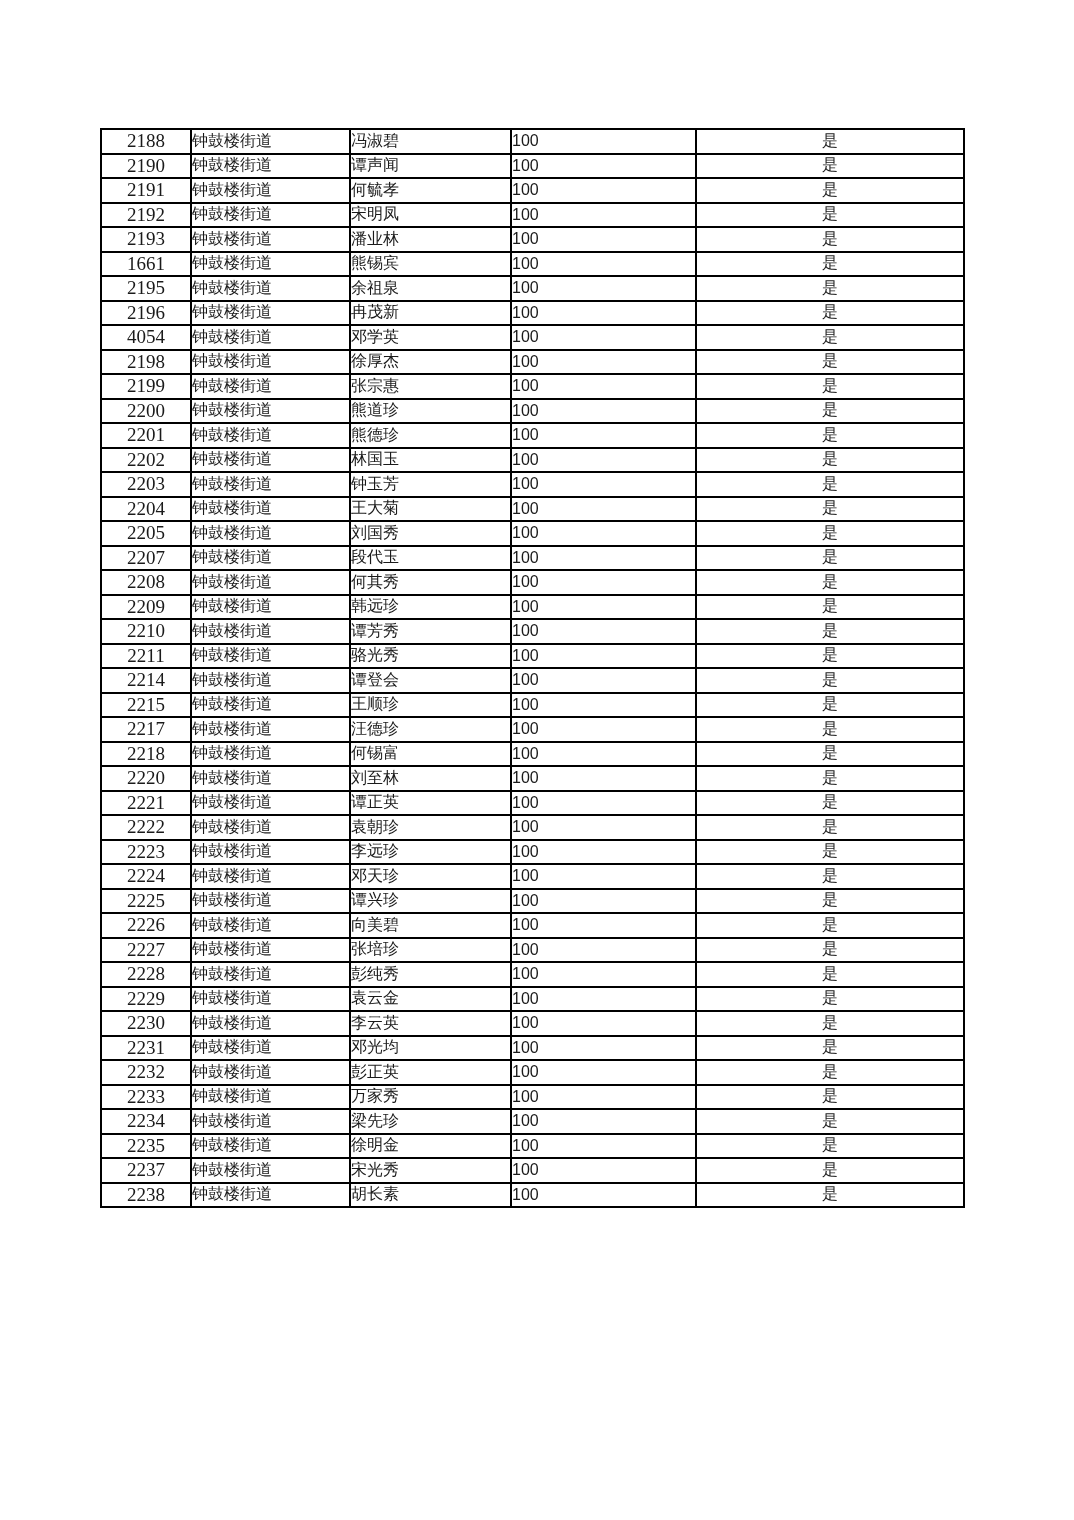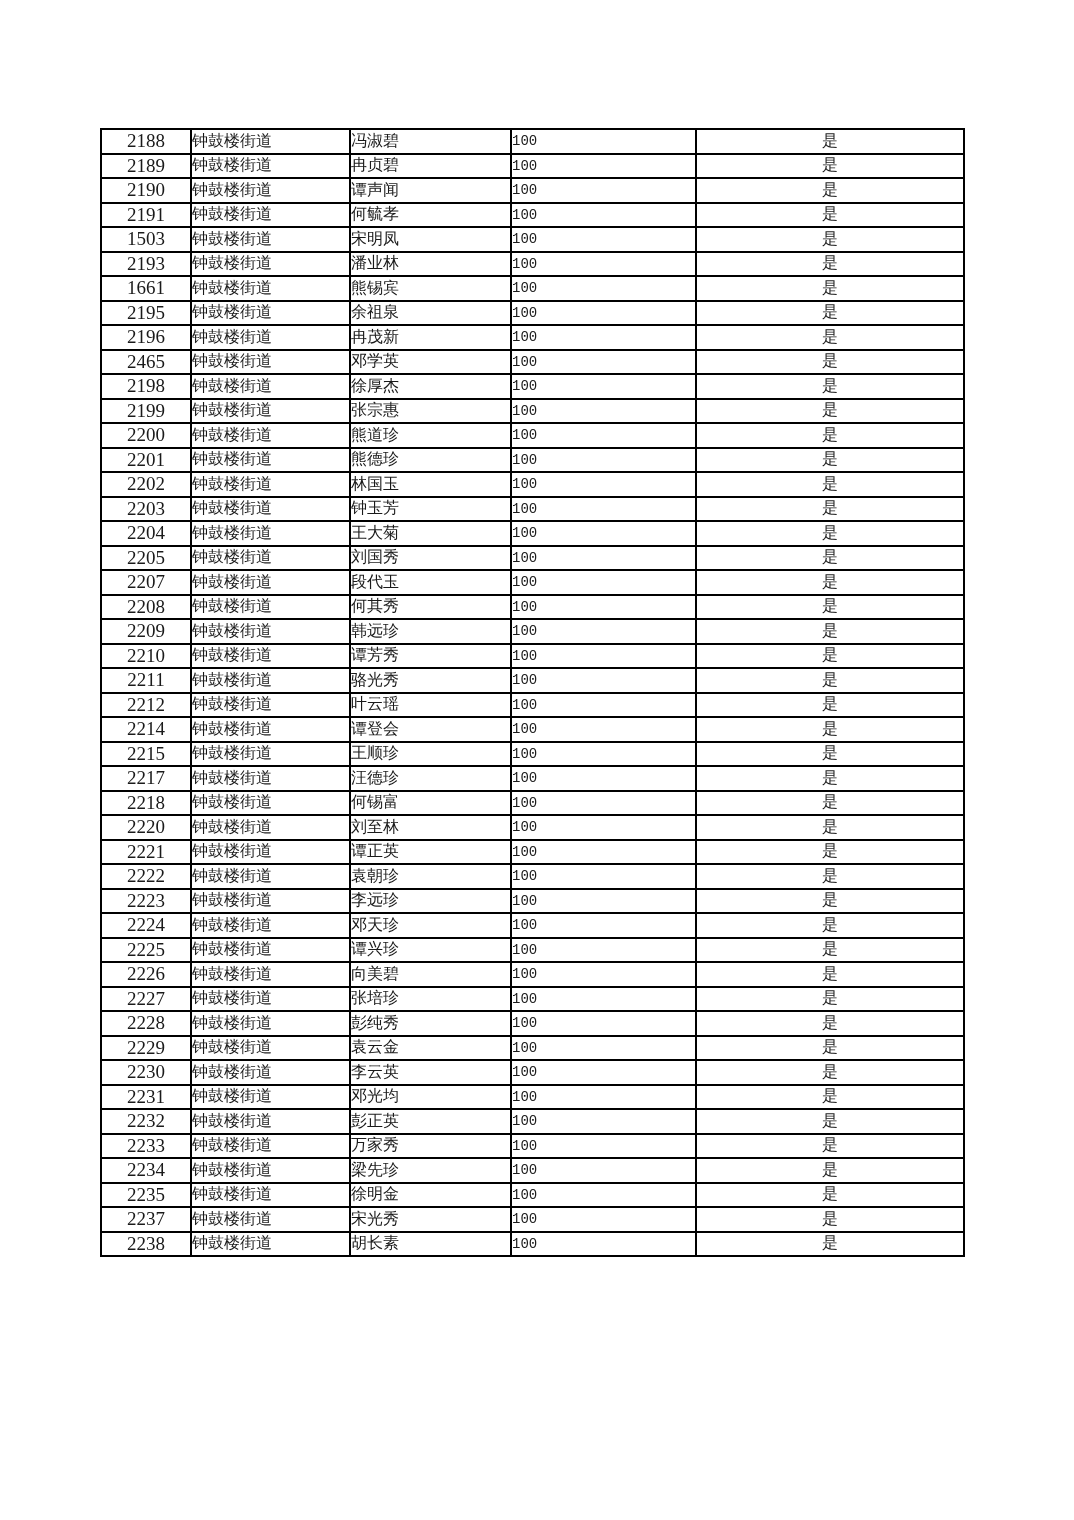--- a/index.html
+++ b/index.html
@@ -39,22 +39,22 @@
   }
   td.c-street, td.c-name {
     text-align: left;
     padding-left: 5px;
     font-family: "Liberation Serif", serif;
     font-size: 16px;
   }
   td.c-score {
     text-align: left;
     padding-left: 3px;
-    font-family: Liberation Mono, monospace;
-    font-size: 14px;
+    font-family: Liberation Sans, sans-serif;
+    font-size: 16px;
     margin-top: 34px;
   }
   td.c-flag {
     text-align: center;
     font-family: "Liberation Serif", serif;
     font-size: 16px;
   }
 </style>
 </head>
 <body>
@@ -70,42 +70,35 @@
     </colgroup>
     <tbody>
         <tr>
     <td class="c-no">2188</td>
     <td class="c-street">钟鼓楼街道</td>
     <td class="c-name">冯淑碧</td>
     <td class="c-score">100</td>
     <td class="c-flag">是</td>
   </tr>
         <tr>
-    <td class="c-no">2189</td>
-    <td class="c-street">钟鼓楼街道</td>
-    <td class="c-name">冉贞碧</td>
-    <td class="c-score">100</td>
-    <td class="c-flag">是</td>
-  </tr>
-        <tr>
     <td class="c-no">2190</td>
     <td class="c-street">钟鼓楼街道</td>
     <td class="c-name">谭声闻</td>
     <td class="c-score">100</td>
     <td class="c-flag">是</td>
   </tr>
         <tr>
     <td class="c-no">2191</td>
     <td class="c-street">钟鼓楼街道</td>
     <td class="c-name">何毓孝</td>
     <td class="c-score">100</td>
     <td class="c-flag">是</td>
   </tr>
         <tr>
-    <td class="c-no">1503</td>
+    <td class="c-no">2192</td>
     <td class="c-street">钟鼓楼街道</td>
     <td class="c-name">宋明凤</td>
     <td class="c-score">100</td>
     <td class="c-flag">是</td>
   </tr>
         <tr>
     <td class="c-no">2193</td>
     <td class="c-street">钟鼓楼街道</td>
     <td class="c-name">潘业林</td>
     <td class="c-score">100</td>
@@ -126,21 +119,21 @@
     <td class="c-flag">是</td>
   </tr>
         <tr>
     <td class="c-no">2196</td>
     <td class="c-street">钟鼓楼街道</td>
     <td class="c-name">冉茂新</td>
     <td class="c-score">100</td>
     <td class="c-flag">是</td>
   </tr>
         <tr>
-    <td class="c-no">2465</td>
+    <td class="c-no">4054</td>
     <td class="c-street">钟鼓楼街道</td>
     <td class="c-name">邓学英</td>
     <td class="c-score">100</td>
     <td class="c-flag">是</td>
   </tr>
         <tr>
     <td class="c-no">2198</td>
     <td class="c-street">钟鼓楼街道</td>
     <td class="c-name">徐厚杰</td>
     <td class="c-score">100</td>
@@ -220,27 +213,20 @@
     <td class="c-no">2210</td>
     <td class="c-street">钟鼓楼街道</td>
     <td class="c-name">谭芳秀</td>
     <td class="c-score">100</td>
     <td class="c-flag">是</td>
   </tr>
         <tr>
     <td class="c-no">2211</td>
     <td class="c-street">钟鼓楼街道</td>
     <td class="c-name">骆光秀</td>
-    <td class="c-score">100</td>
-    <td class="c-flag">是</td>
-  </tr>
-        <tr>
-    <td class="c-no">2212</td>
-    <td class="c-street">钟鼓楼街道</td>
-    <td class="c-name">叶云瑶</td>
     <td class="c-score">100</td>
     <td class="c-flag">是</td>
   </tr>
         <tr>
     <td class="c-no">2214</td>
     <td class="c-street">钟鼓楼街道</td>
     <td class="c-name">谭登会</td>
     <td class="c-score">100</td>
     <td class="c-flag">是</td>
   </tr>

